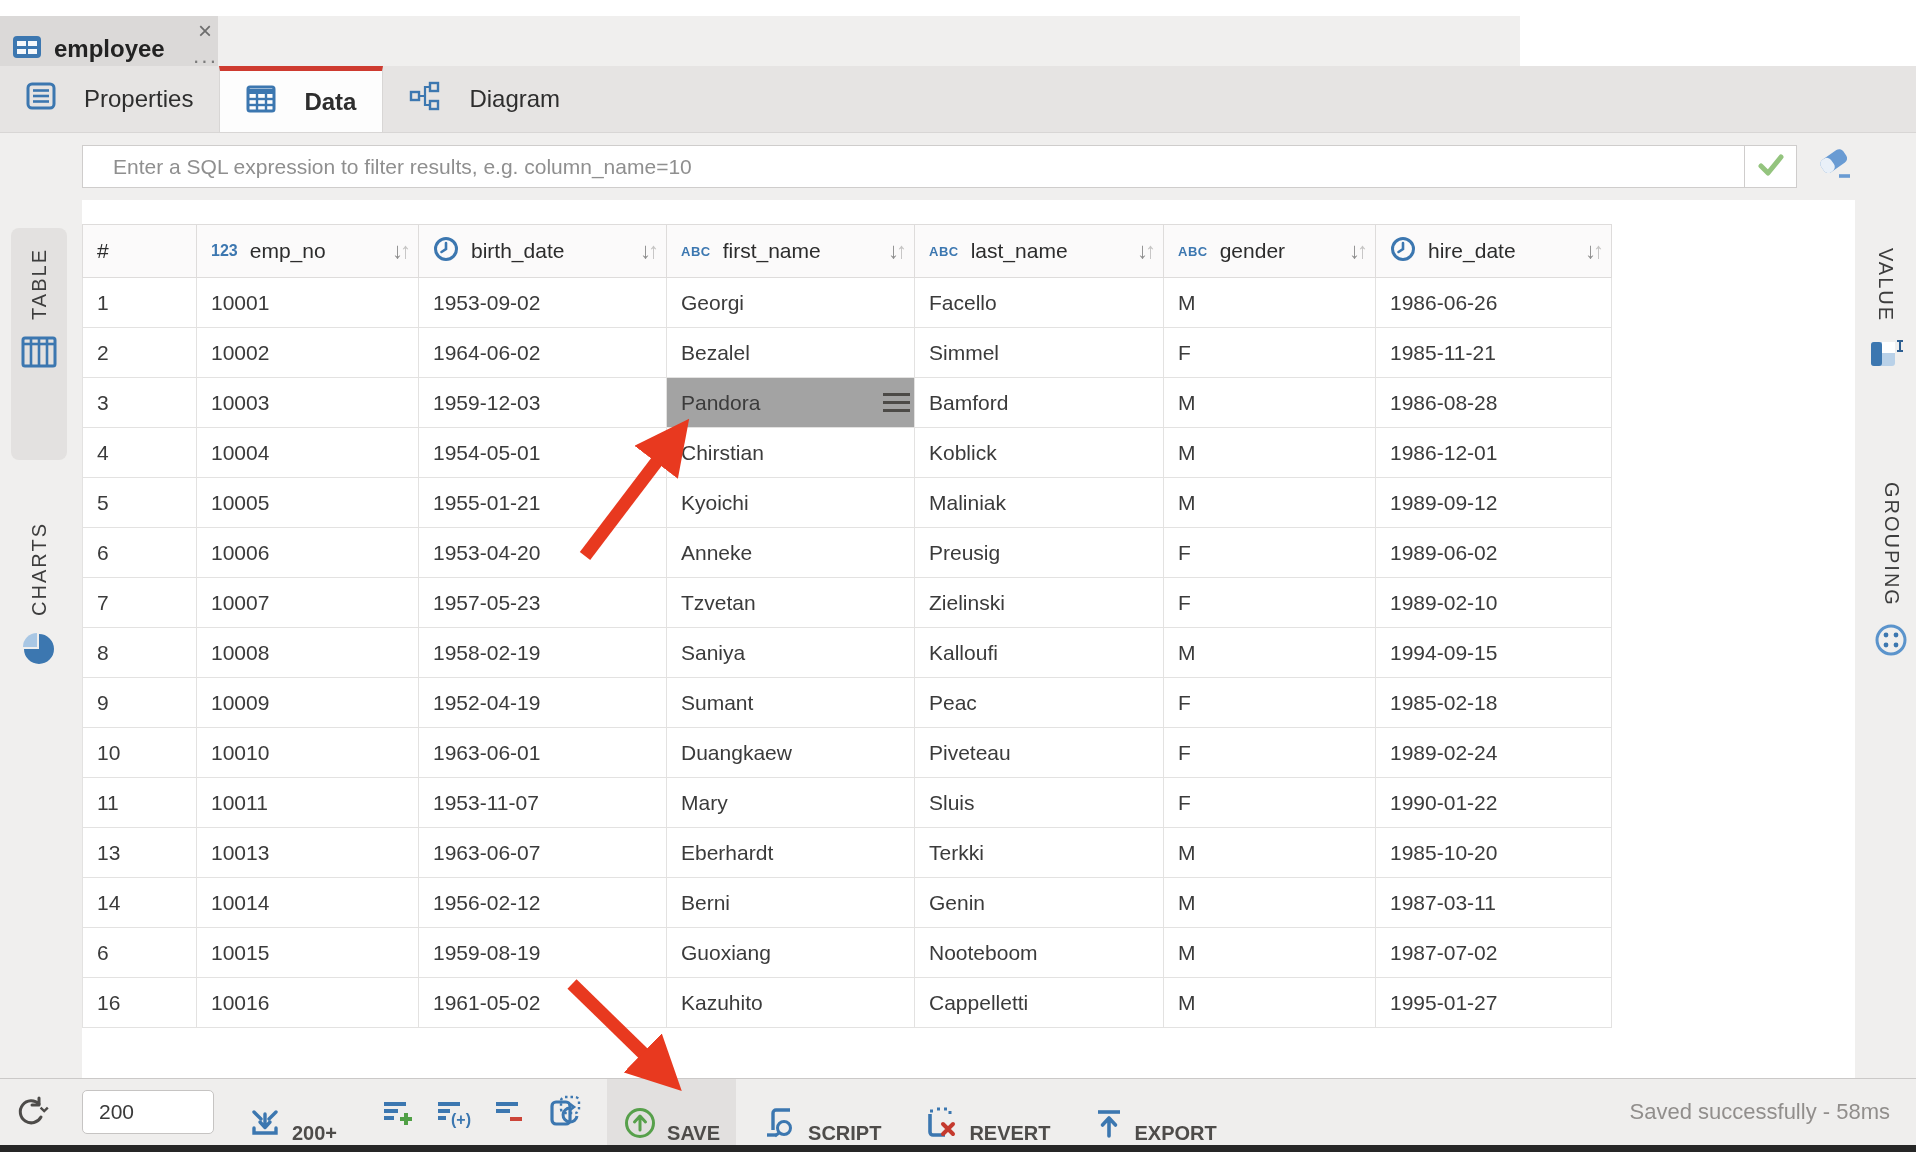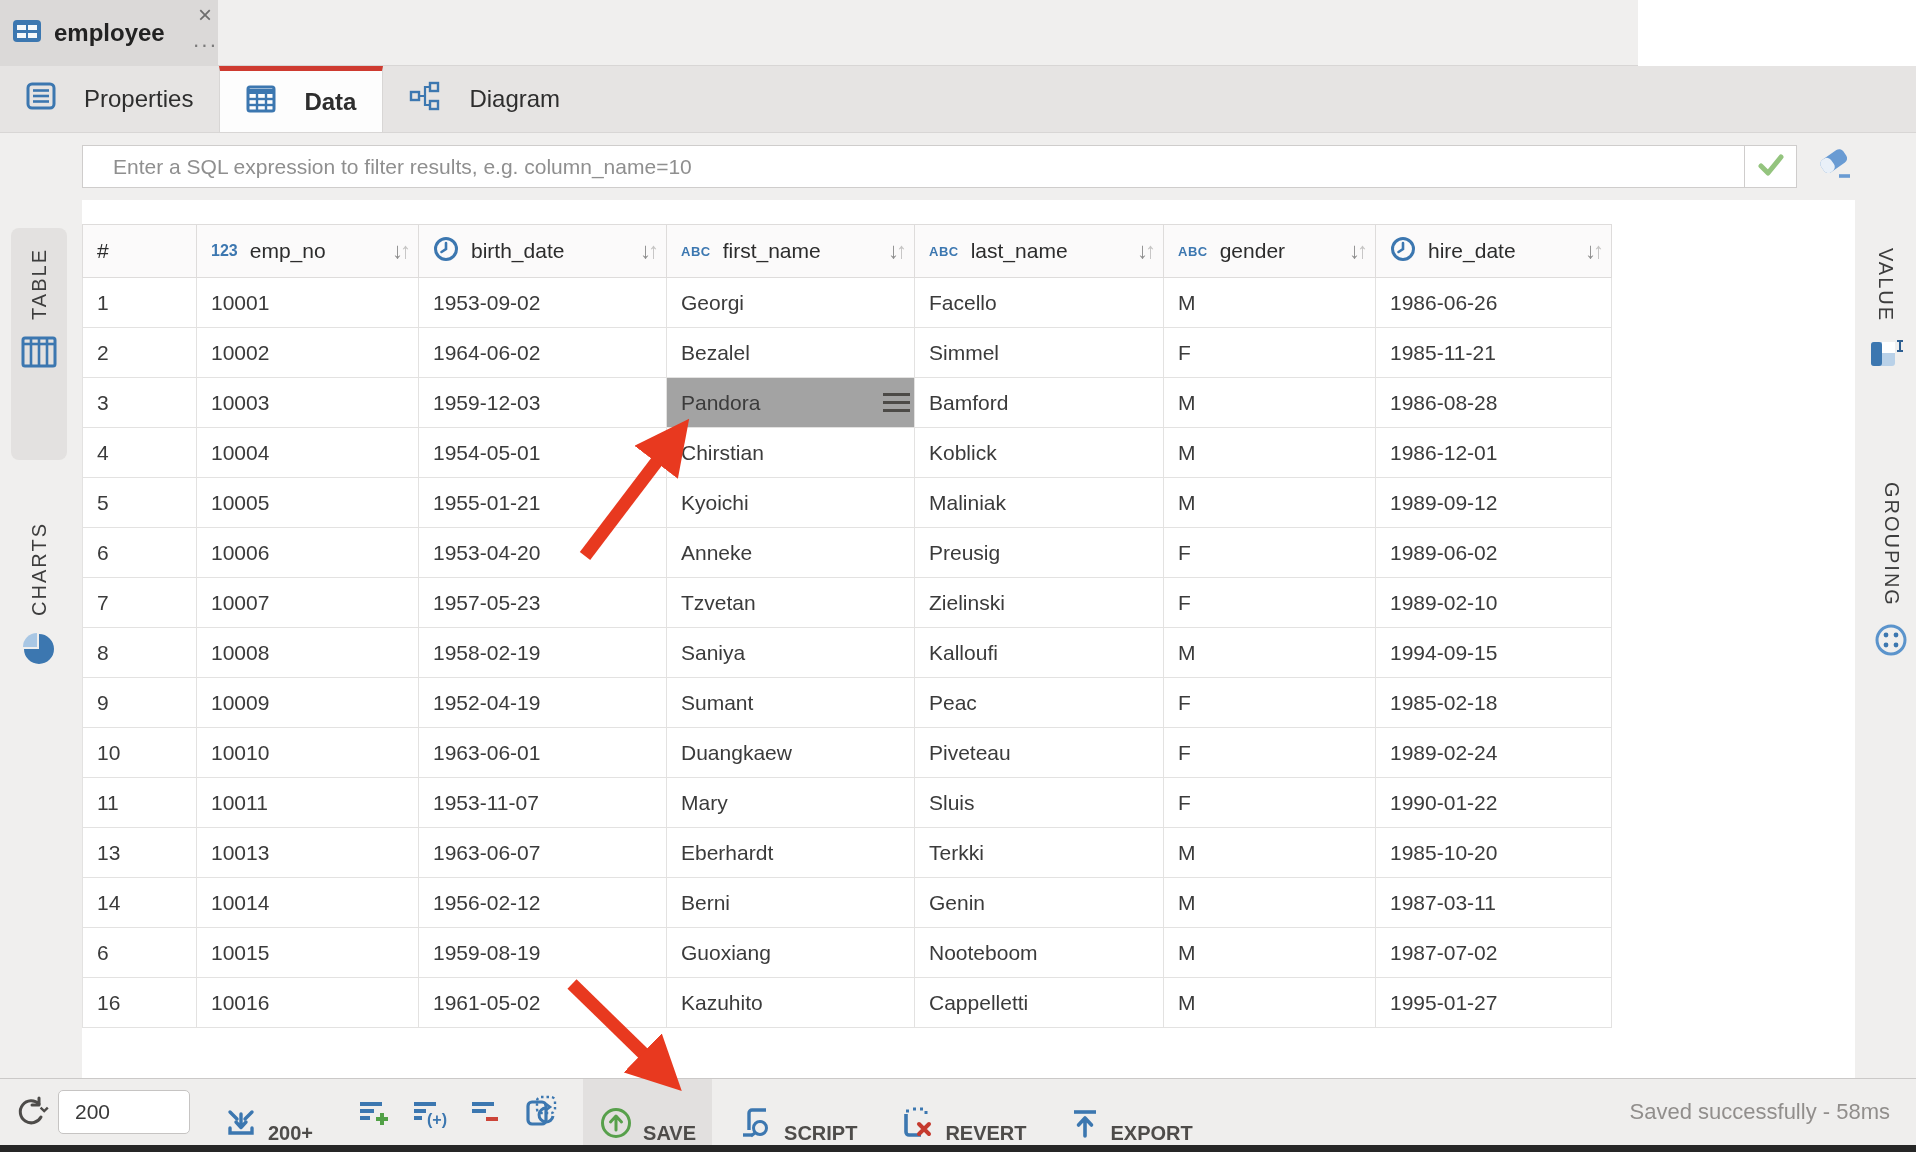--- a/index.html
+++ b/index.html
@@ -1,20 +1,20 @@
 <!DOCTYPE html>
 <html><head>
 <meta charset="utf-8">
 <style>
   * { margin:0; padding:0; box-sizing:border-box; }
   html,body { width:1916px; height:1152px; overflow:hidden; }
   body { font-family:"Liberation Sans", sans-serif; background:#ffffff; position:relative; color:#333; }
 
   
-  .tabstrip { position:absolute; left:0; top:0; width:1638px; height:66px; background:#f0efee; border-bottom:1px solid #d8d6d5; }
+  .tabstrip { position:absolute; left:0; top:16px; width:1520px; height:66px; background:#f0efee; border-bottom:1px solid #d8d6d5; }
   .editor-tab { position:absolute; left:0; top:0; width:218px; height:66px; background:#dbd9d8; display:flex; align-items:center; padding-left:12px; gap:12px; }
   .editor-tab .tab-label { font-size:24px; font-weight:bold; color:#222; }
   .tab-close { position:absolute; left:192px; top:2px; width:26px; height:26px; font-size:24px; color:#6d6d6d; text-align:center; line-height:26px; cursor:default; }
   .tab-dots { position:absolute; left:192px; top:38px; width:26px; height:20px; color:#7a7a7a; font-size:22px; letter-spacing:1px; line-height:14px; text-align:center; }
 
   
   .subtabs { position:absolute; left:0; top:66px; width:1916px; height:67px; background:#e6e4e3; display:flex; border-bottom:1px solid #d8d6d5; }
   .subtab { display:flex; align-items:center; gap:28px; padding:0 26px; font-size:24px; color:#2e2e2e; height:100%; }
   .subtab.active { background:#fdfdfd; border-top:5px solid #ce3b30; font-weight:bold; padding-top:0; border-left:1px solid #d8d6d5; border-right:1px solid #d8d6d5; }
 
@@ -55,21 +55,21 @@
   .sel-wrap { display:flex; align-items:center; justify-content:space-between; width:100%; }
   .hamburger { display:inline-flex; flex-direction:column; gap:5px; margin-right:4px; }
   .hamburger i { display:block; width:27px; height:3px; background:#4c4a47; }
 
   
   .toolbar { position:absolute; left:0; top:1078px; width:1916px; height:67px; background:#efeeed; border-top:1px solid #cbc9c8; display:flex; align-items:center; }
   .bottom-edge { position:absolute; left:0; top:1145px; width:1916px; height:7px; background:#262626; }
   .tb-btn { display:flex; align-items:flex-end; gap:10px; height:100%; padding:0 16px; font-size:20px; font-weight:bold; color:#4e4c4a; }
   .tb-btn.highlight { background:#e2e0df; }
   .tb-icon-btn { display:flex; align-items:center; justify-content:center; width:50px; height:100%; }
-  .limit-input { width:132px; height:44px; border:1px solid #c6c4c3; border-radius:5px; background:#fff; font-size:21px; color:#3a3a3a; padding:0 16px; margin-left:0; font-family:"Liberation Sans",sans-serif; outline:none; }
+  .limit-input { width:132px; height:44px; border:1px solid #c6c4c3; border-radius:5px; background:#fff; font-size:21px; color:#3a3a3a; padding:0 16px; margin-left:24px; font-family:"Liberation Sans",sans-serif; outline:none; }
   .status-msg { margin-left:auto; padding-right:26px; font-size:22px; color:#918e8c; font-weight:normal; }
 
   
   .overlay { position:absolute; left:0; top:0; width:1916px; height:1152px; pointer-events:none; z-index:50; }
 </style>
 </head>
 <body>
 
 <div class="tabstrip">
   <div class="editor-tab">

